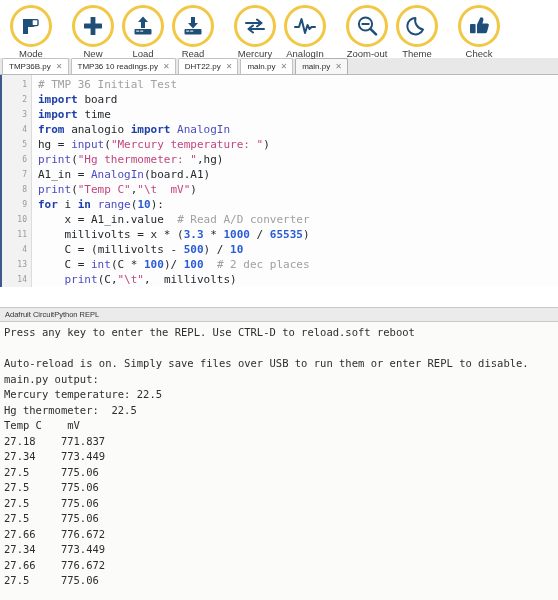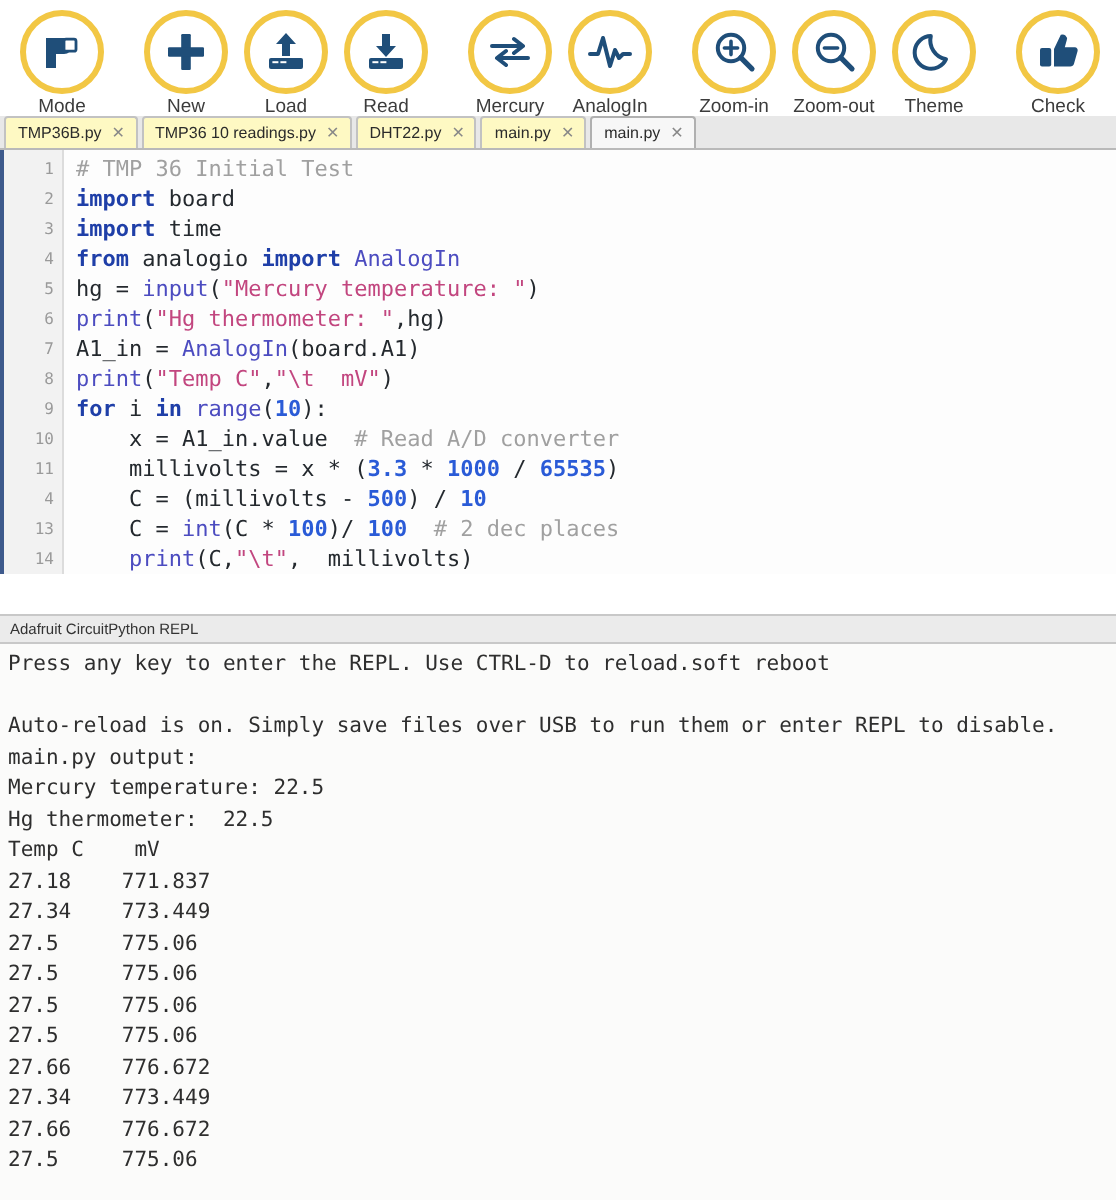--- a/index.html
+++ b/index.html
@@ -73,21 +73,21 @@
     flex: 0 0 auto;
     overflow: hidden;
   }
   .tab {
     height: 16px;
     display: flex;
     align-items: center;
     gap: 5px;
     padding: 0 5px 0 6px;
     margin-right: 2px;
-    background: #fef9c3;
+    background: #ffffff;
     border: 1px solid #c2c2c2;
     border-bottom: none;
     border-radius: 2px 2px 0 0;
     font-size: 8px;
     color: #2b2b2b;
     cursor: pointer;
     white-space: nowrap;
   }
   .tab.active {
     background: #f7f7f7;
@@ -241,30 +241,20 @@
           <svg width="24" height="24" viewBox="0 0 24 24" aria-hidden="true">
             <path d="M2 13 H6 L8.5 5 L12 19 L14.5 11 L16.5 15 L18.5 13 H22" fill="none" stroke="#1f4e79" stroke-width="2" stroke-linecap="round" stroke-linejoin="round"></path>
           </svg>
         </div>
         <div class="tb-label">AnalogIn</div>
       </div>
     </div>
     <div class="tb-sep"></div>
 
     <div class="tb-group">
-      <div class="tb-btn">
-        <div class="tb-circle">
-          <svg width="24" height="24" viewBox="0 0 24 24" aria-hidden="true">
-            <circle cx="10.5" cy="10" r="6.6" fill="none" stroke="#1f4e79" stroke-width="2"></circle>
-            <path d="M15.4 14.8 L21 20.4" stroke="#1f4e79" stroke-width="2.6" stroke-linecap="round"></path>
-            <path d="M10.5 6.7 V13.3 M7.2 10 H13.8" stroke="#1f4e79" stroke-width="1.8" stroke-linecap="round"></path>
-          </svg>
-        </div>
-        <div class="tb-label">Zoom-in</div>
-      </div>
       <div class="tb-btn">
         <div class="tb-circle">
           <svg width="24" height="24" viewBox="0 0 24 24" aria-hidden="true">
             <circle cx="10.5" cy="10" r="6.6" fill="none" stroke="#1f4e79" stroke-width="2"></circle>
             <path d="M15.4 14.8 L21 20.4" stroke="#1f4e79" stroke-width="2.6" stroke-linecap="round"></path>
             <path d="M7.2 10 H13.8" stroke="#1f4e79" stroke-width="1.8" stroke-linecap="round"></path>
           </svg>
         </div>
         <div class="tb-label">Zoom-out</div>
       </div>

